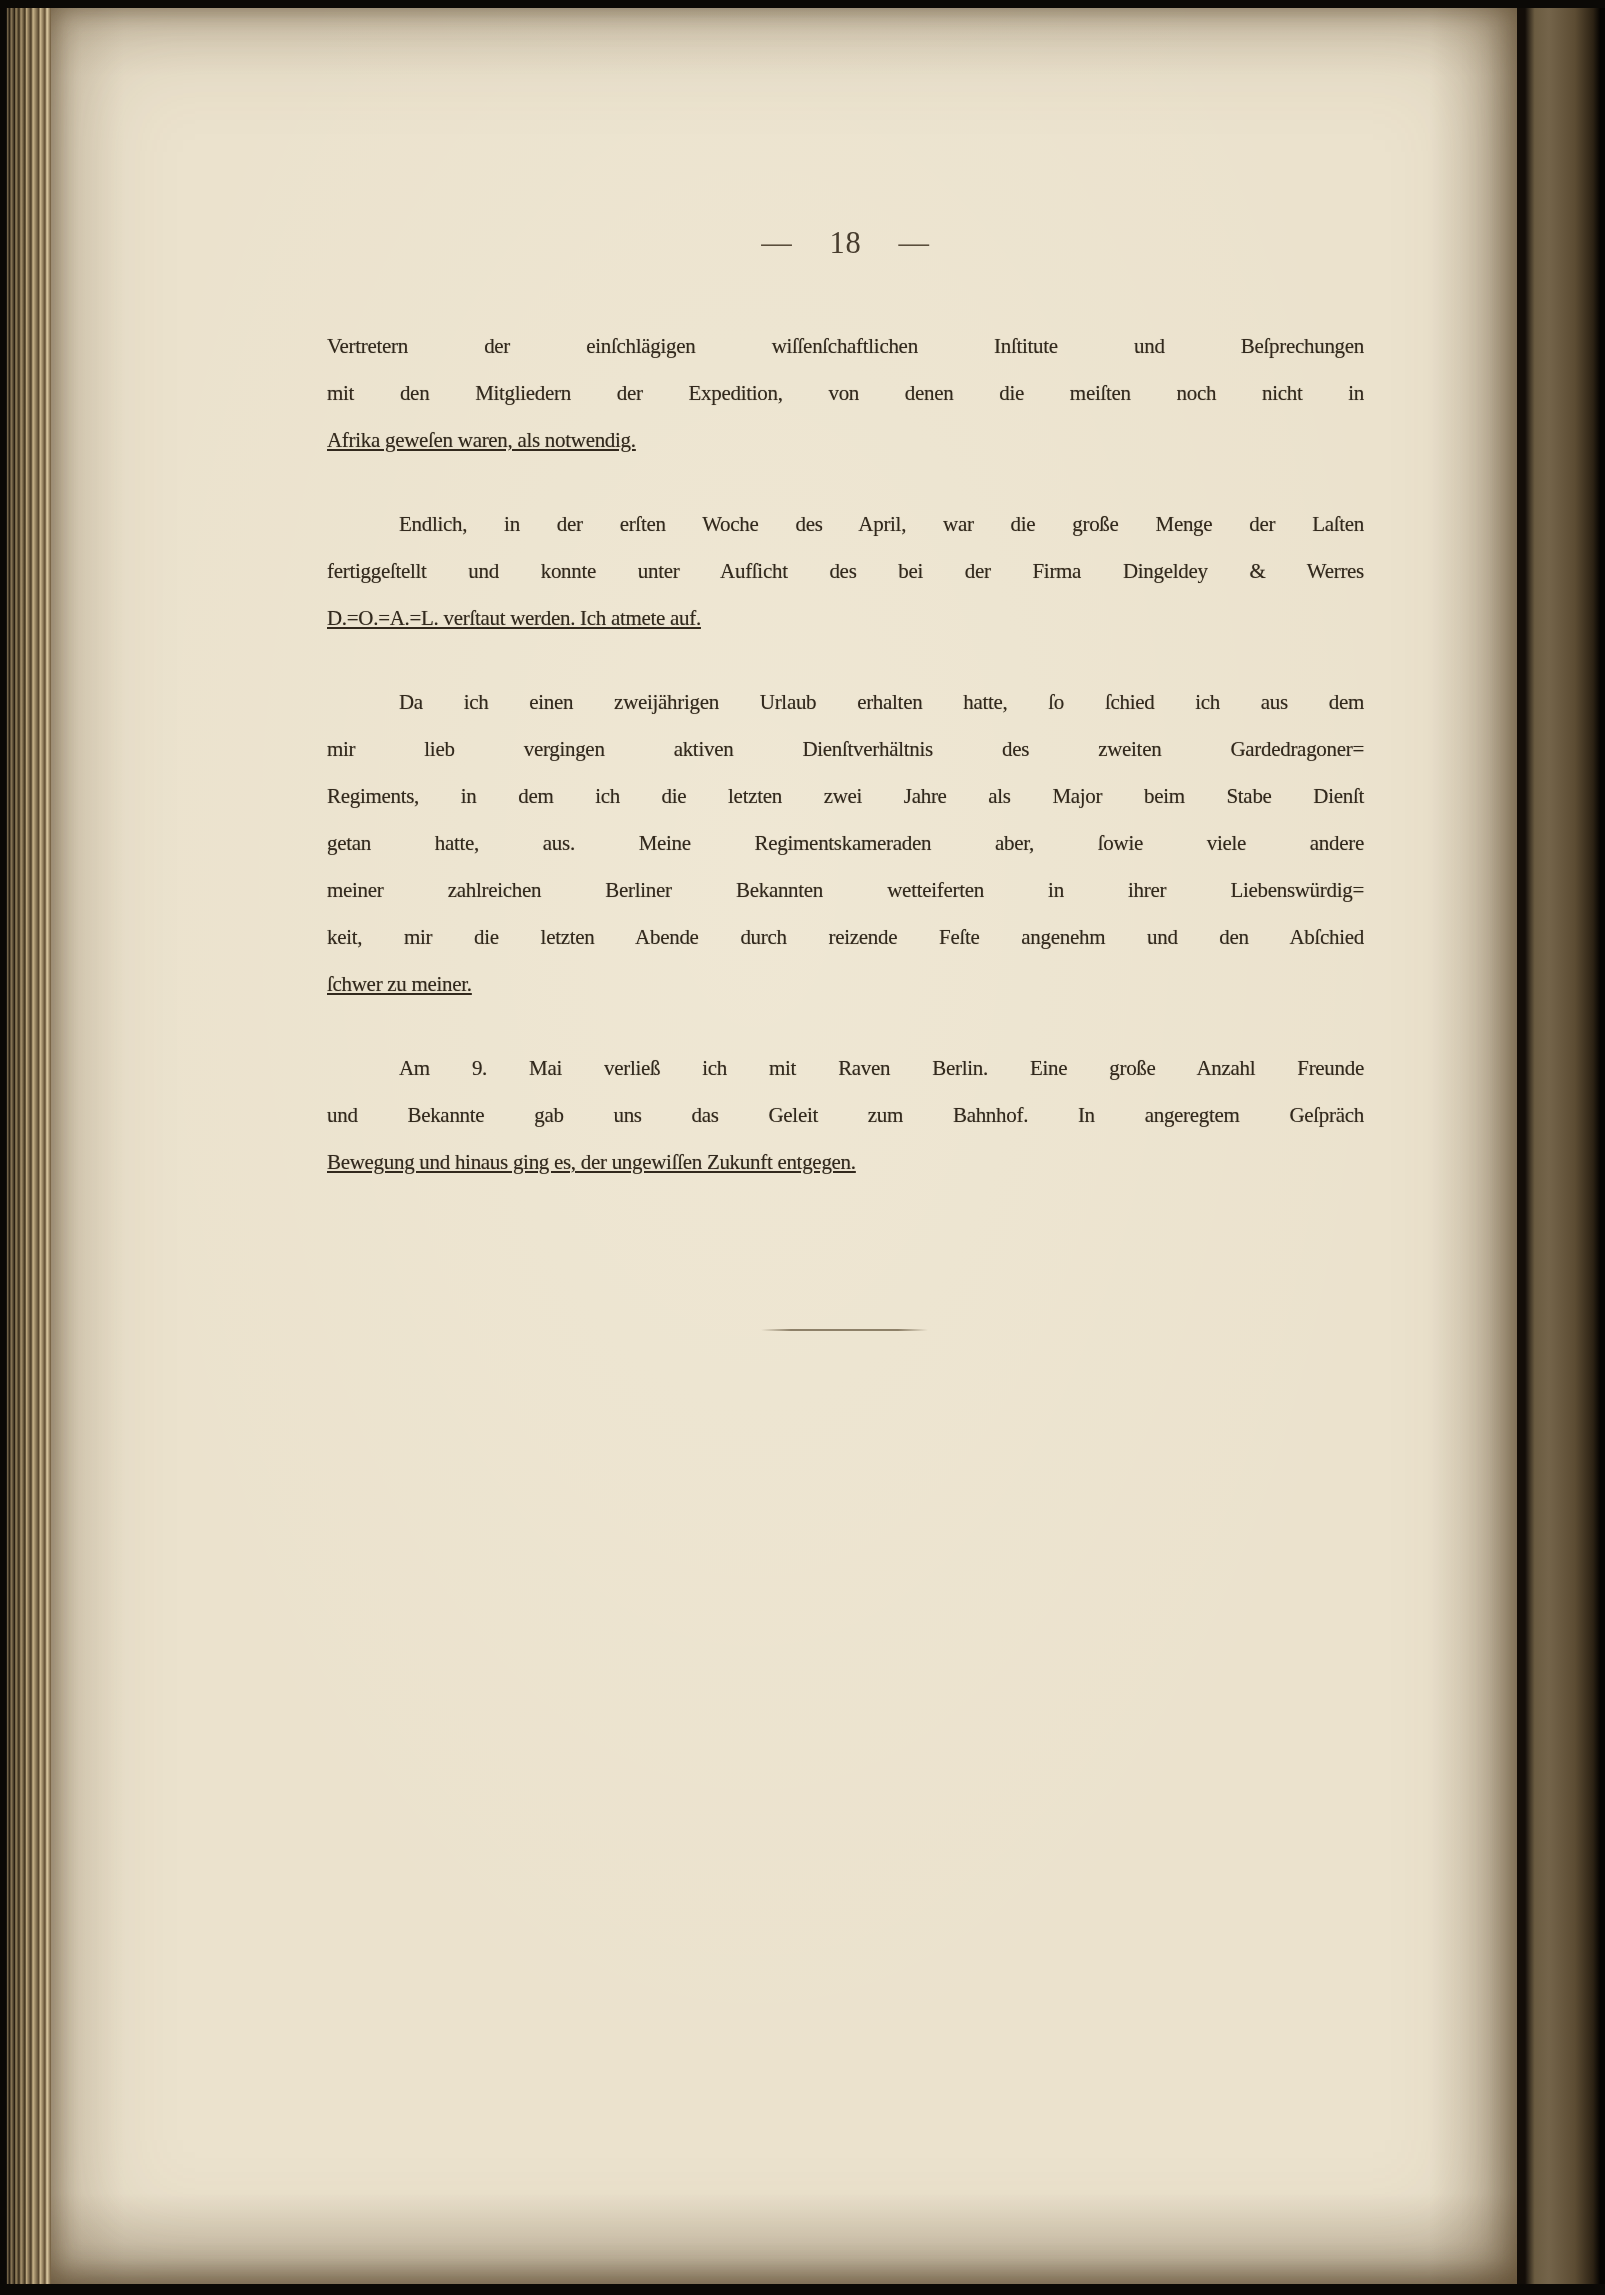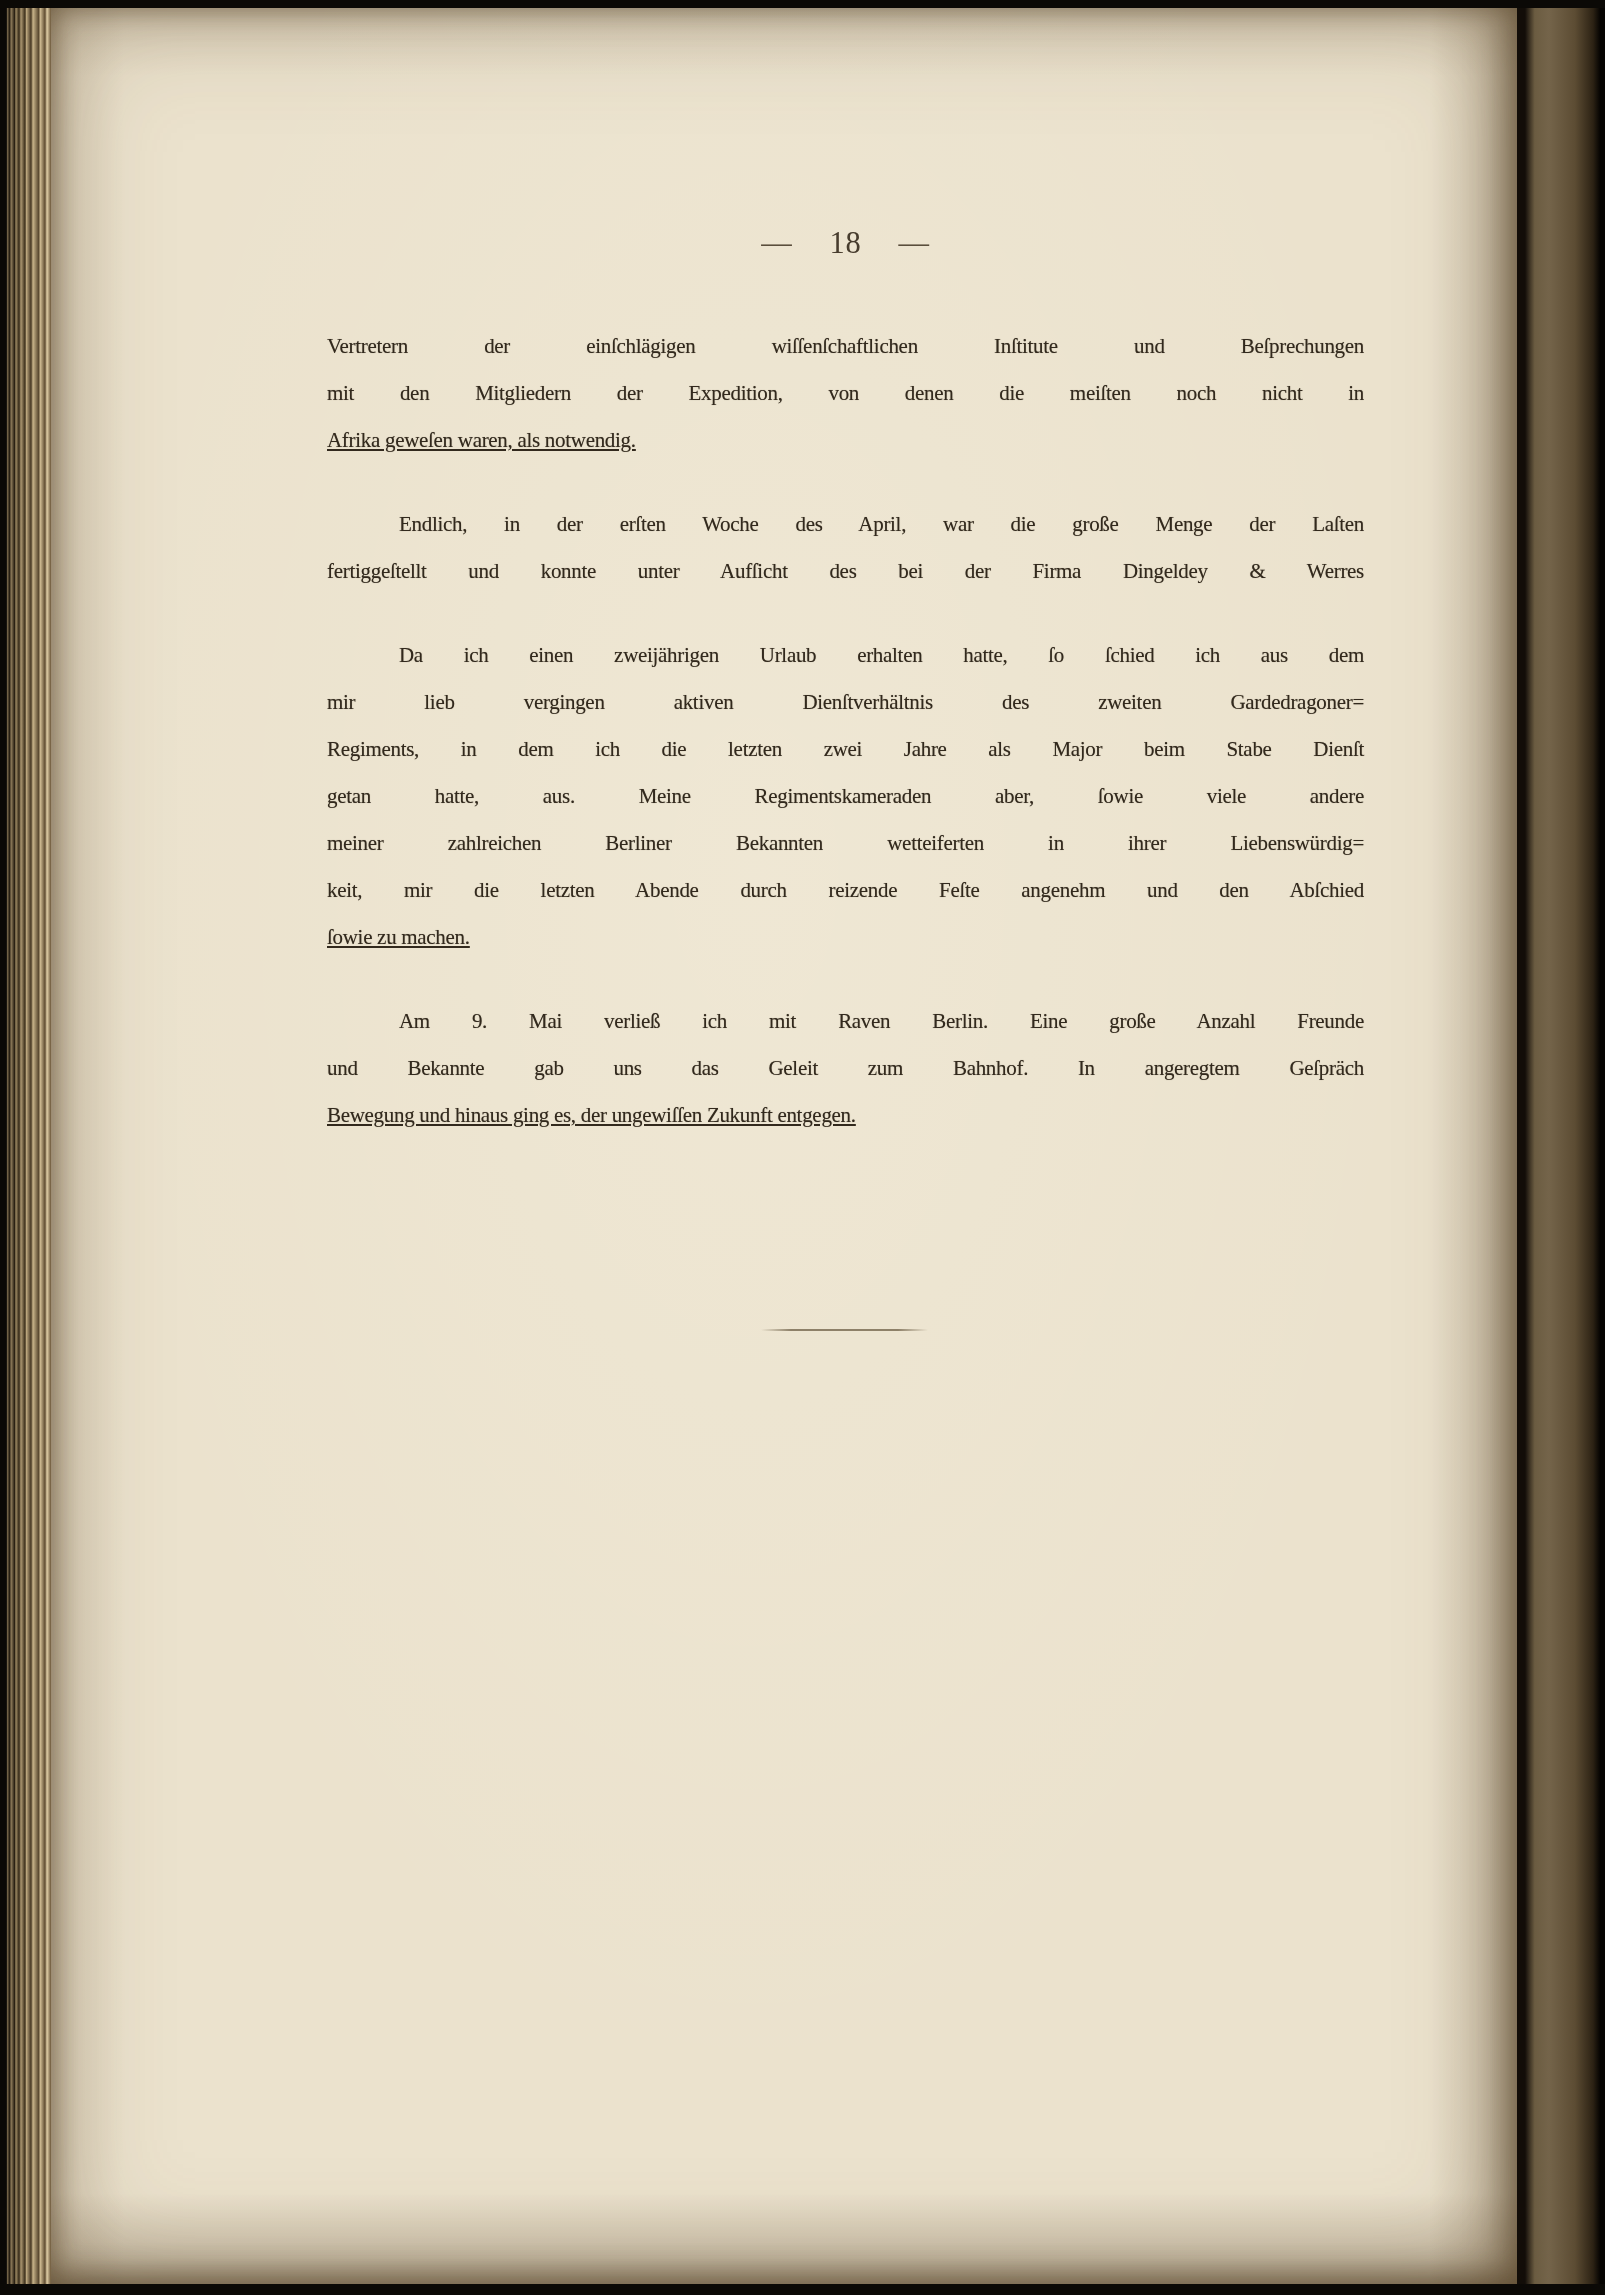--- a/index.html
+++ b/index.html
@@ -128,27 +128,28 @@
       <span>18</span>
       <span class="dash">—</span>
     </div>
 
     <div class="text-block">
         <div class="line">Vertretern der einſchlägigen wiſſenſchaftlichen Inſtitute und Beſprechungen</div>
         <div class="line">mit den Mitgliedern der Expedition, von denen die meiſten noch nicht in</div>
         <div class="line last">Afrika geweſen waren, als notwendig.</div>
         <div class="line indent">Endlich, in der erſten Woche des April, war die große Menge der Laſten</div>
         <div class="line">fertiggeſtellt und konnte unter Aufſicht des bei der Firma Dingeldey &amp; Werres</div>
+        <div class="line last">D.=O.=A.=L. verſtaut werden. Ich atmete auf.</div>
         <div class="line indent">Da ich einen zweijährigen Urlaub erhalten hatte, ſo ſchied ich aus dem</div>
         <div class="line">mir lieb vergingen aktiven Dienſtverhältnis des zweiten Gardedragoner=</div>
         <div class="line">Regiments, in dem ich die letzten zwei Jahre als Major beim Stabe Dienſt</div>
         <div class="line">getan hatte, aus. Meine Regimentskameraden aber, ſowie viele andere</div>
         <div class="line">meiner zahlreichen Berliner Bekannten wetteiferten in ihrer Liebenswürdig=</div>
         <div class="line">keit, mir die letzten Abende durch reizende Feſte angenehm und den Abſchied</div>
-        <div class="line last">ſowie zu machen.</div>
+        <div class="line last">ſchwer zu meiner.</div>
         <div class="line indent">Am 9. Mai verließ ich mit Raven Berlin. Eine große Anzahl Freunde</div>
         <div class="line">und Bekannte gab uns das Geleit zum Bahnhof. In angeregtem Geſpräch</div>
         <div class="line last">Bewegung und hinaus ging es, der ungewiſſen Zukunft entgegen.</div>
       </div>
 
     <div class="divider"></div>
   </div>
 
   <div class="cover"></div>
   <div class="edge-top"></div>

